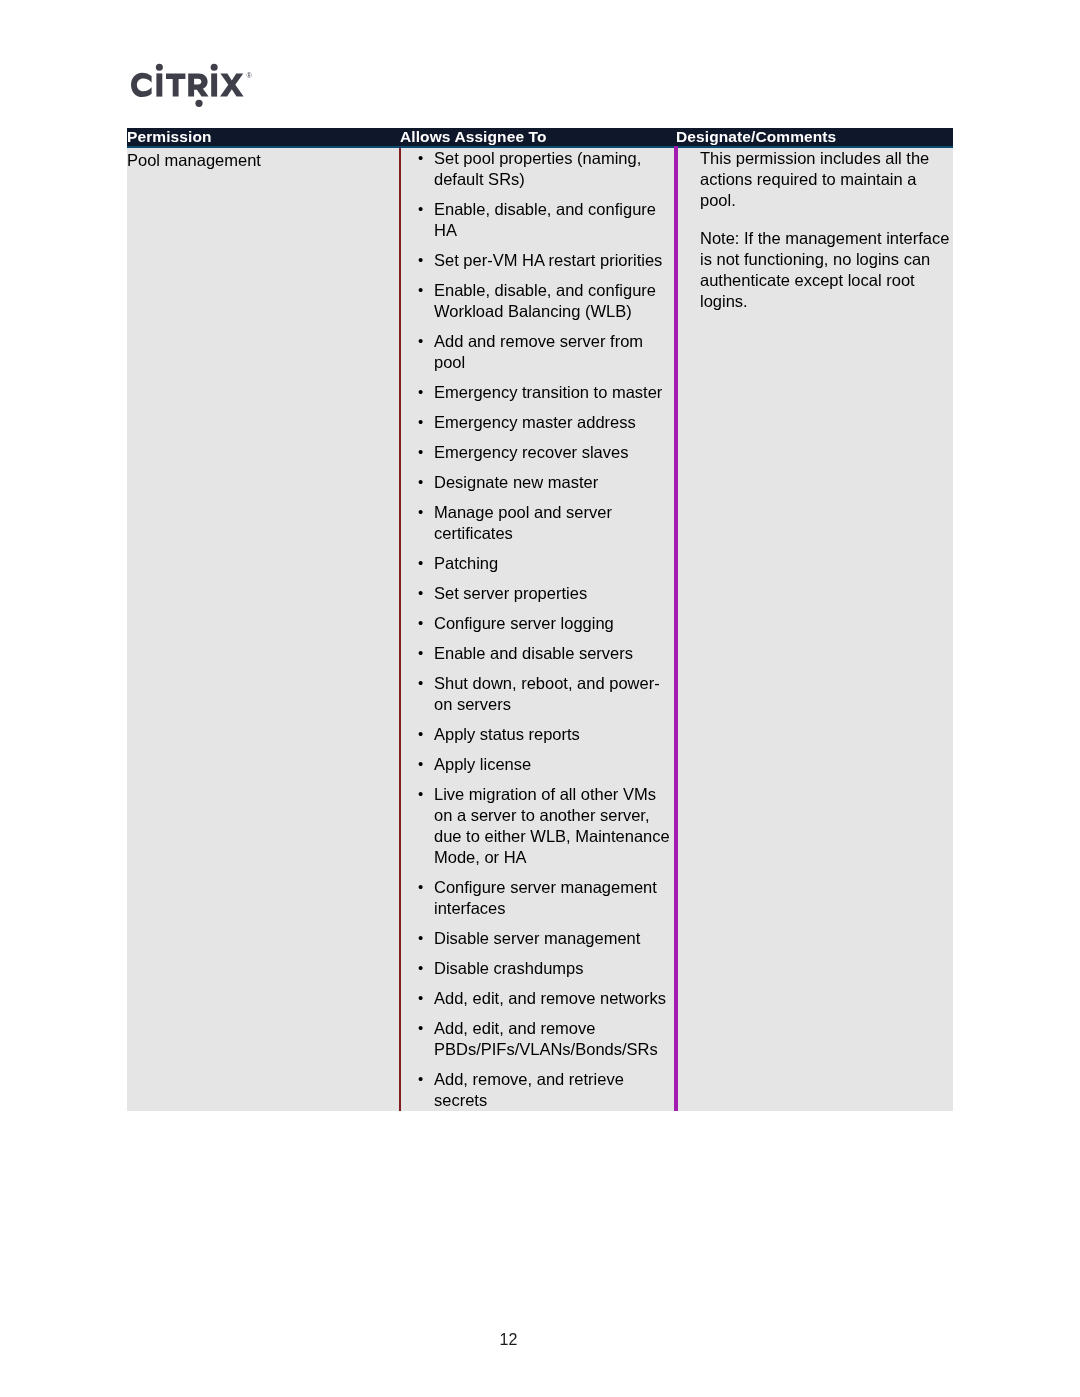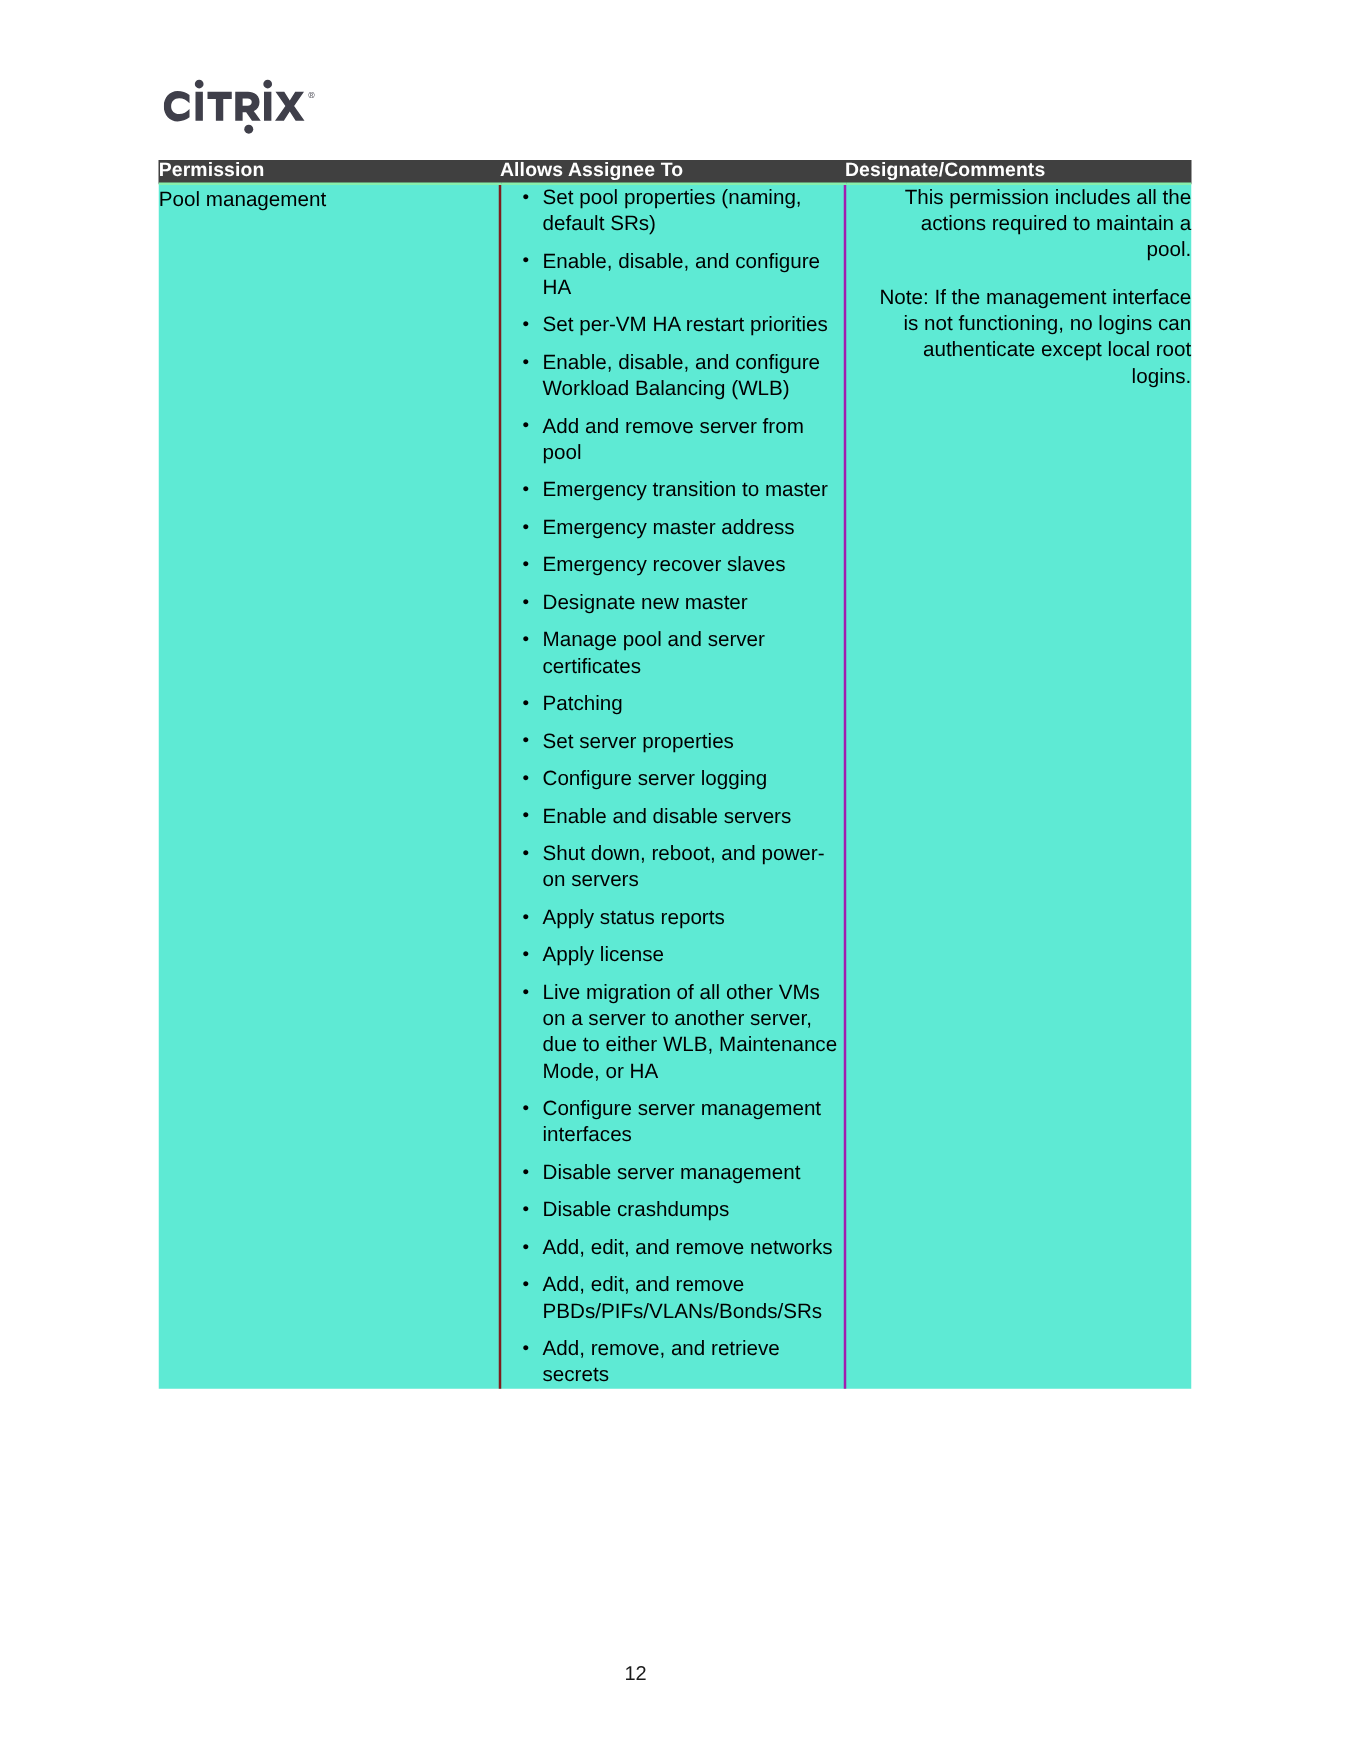--- a/index.html
+++ b/index.html
@@ -36,38 +36,38 @@
     table-layout: fixed;
   }
   .perm-table th,
   .perm-table td {
     vertical-align: top;
     padding: 0;
   }
 
   .hdr-row { background: #000000; }
   .hdr-cell {
-    background: #404040;
+    background: #0f172a;
     color: #ffffff;
     font-size: 15.5px;
     font-weight: bold;
     text-align: left;
     padding: 10px 0 11px 14px;
     letter-spacing: 0.1px;
-    border-bottom: 2px solid #86efac;
+    border-bottom: 2px solid #0c4a6e;
   }
 
   .body-cell {
-    background: #5eead4;
+    background: #e5e5e5;
     font-size: 16.5px;
     line-height: 21px;
     padding: 12px 16px 14px 14px;
   }
   .body-cell.col2 { border-left: 2px solid #7f1d1d; padding-left: 12px; }
-  .body-cell.col3 { border-left: 2px solid #a21caf; padding-left: 22px; text-align: right; }
+  .body-cell.col3 { border-left: 4px solid #a21caf; padding-left: 22px; }
 
   .col-w1 { width: 273px; }
   .col-w2 { width: 276px; }
   .col-w3 { width: 277px; }
 
   .plain-text {
     margin: 0;
     padding-top: 2px;
   }
 

